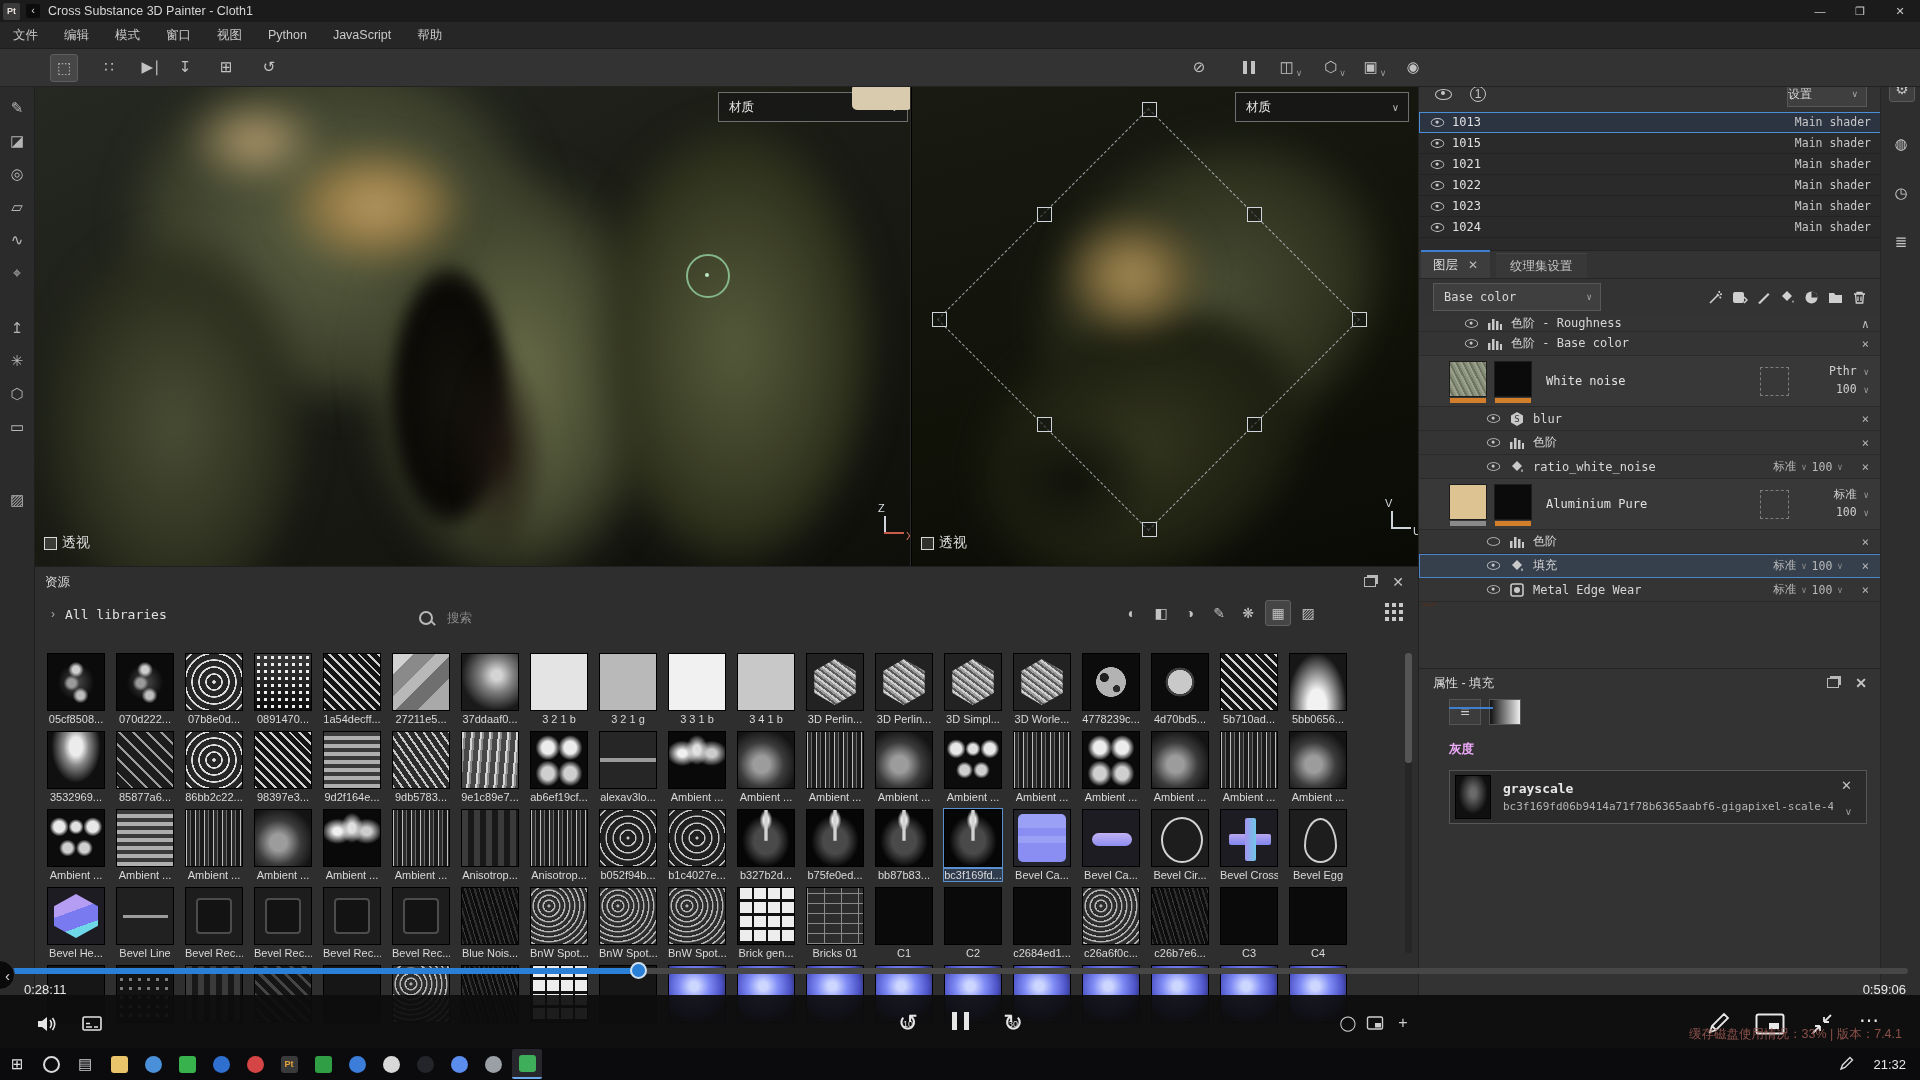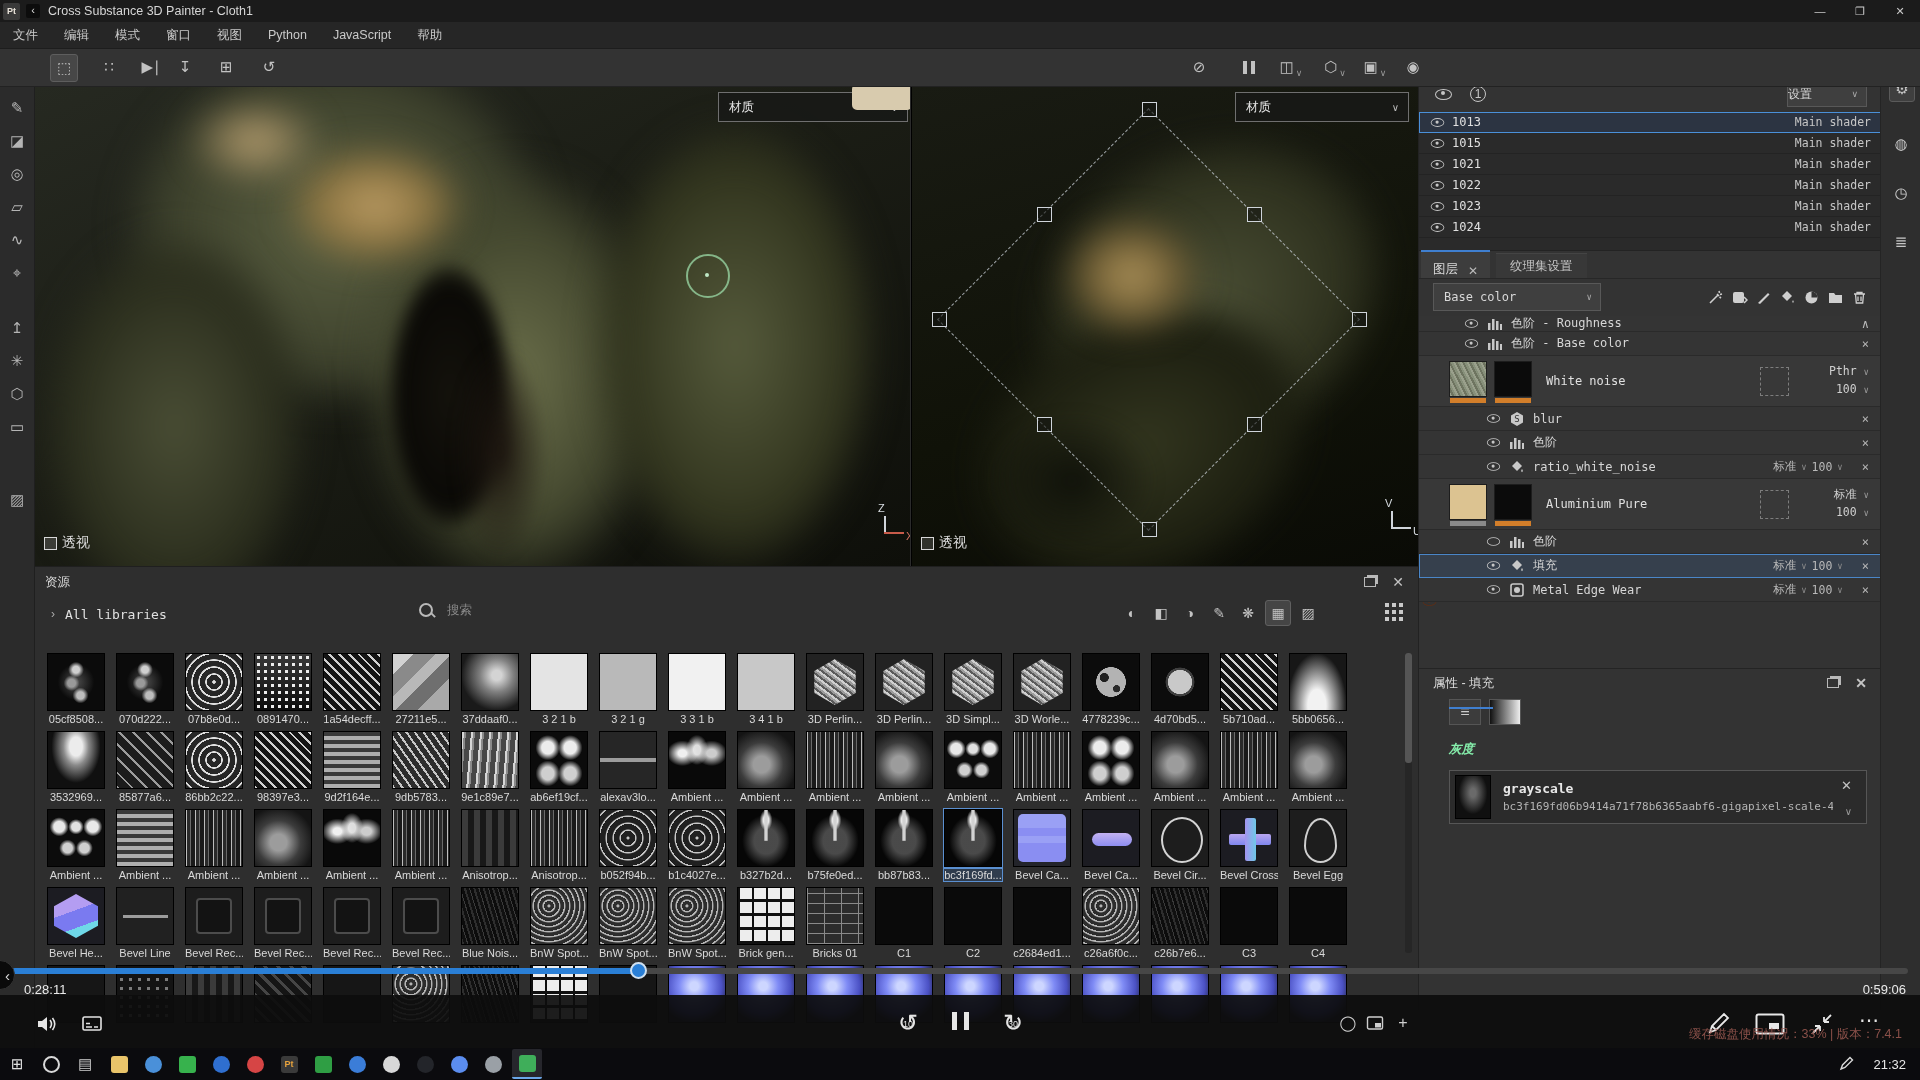--- a/index.html
+++ b/index.html
@@ -55,21 +55,21 @@
   .eye:after{content:"";position:absolute;left:4.5px;top:1.5px;width:4px;height:4px;border-radius:50%;background:#c6c6c6;}
   .eye.hollow:after{display:none;}
   .ts-tools{display:flex;align-items:center;height:36px;}
   .dd{background:#3f3f3f;border:1px solid #585858;color:#d8d8d8;display:flex;align-items:center;font-size:12px;}
   .dd .car{margin-left:auto;margin-right:8px;font-size:9px;color:#aaa;}
   .ts-row{height:20px;display:flex;align-items:center;background:#2a2a2a;border-bottom:1px solid #232323;color:#e0e0e0;font-size:12px;}
   .ts-row.sel{background:#2c3442;outline:1px solid #4a90d9;outline-offset:-1px;}
   .ts-row .eye{transform:scale(.8);margin:0 6px 0 10px;}
   .ts-row .shader{margin-left:auto;margin-right:10px;color:#c6c6c6;font-size:11.5px;}
   .tabsbar{height:27px;background:#333;display:flex;align-items:flex-end;border-bottom:1px solid #272727;}
-  .tab{height:26px;display:flex;align-items:flex-end;font-size:12.5px;color:#dadada;padding:0 12px;background:#3d3d3d;border-top:2px solid #3f7fd0;}
+  .tab{height:26px;display:flex;align-items:center;font-size:12.5px;color:#dadada;padding:0 12px;background:#3d3d3d;border-top:2px solid #3f7fd0;}
   .tab .tx{margin-left:10px;font-size:12px;color:#bbb;}
   .tab2{height:24px;display:flex;align-items:center;font-size:12.5px;color:#c4c4c4;padding:0 14px;background:#383838;margin-left:6px;border-top:1px solid #444;}
   .blendrow{height:36px;display:flex;align-items:center;}
   .icbtn{width:24px;height:22px;display:flex;align-items:center;justify-content:center;}
   
   .llist{position:absolute;left:0;top:268px;width:462px;background:#313131;}
   .fxrow{position:relative;height:23px;display:flex;align-items:center;background:#343434;border-bottom:1px solid #2a2a2a;color:#d6d6d6;font-size:12px;}
   .fxrow.partial{height:15px;overflow:hidden;}
   .fxrow.sel{outline:1.5px solid #4a86c8;outline-offset:-1.5px;background:#36404d;}
   .fxrow .eye{transform:scale(.78);margin-left:44px;margin-right:7px;}
@@ -106,21 +106,21 @@
   .rightstrip{position:absolute;left:1880px;top:48px;width:40px;height:962px;background:#2e2e2e;border-left:1px solid #242424;z-index:26;}
   .rs-ic{position:absolute;left:8px;width:24px;height:24px;color:#c6c6c6;font-size:15px;display:flex;align-items:center;justify-content:center;border-radius:3px;}
   .rs-ic.boxed{background:#3f3f3f;border:1px solid #5a5a5a;}
   
   .assets{position:absolute;left:35px;top:566px;width:1383px;height:482px;background:#2e2e2e;border-top:1px solid #1f1f1f;z-index:18;overflow:hidden;}
   .as-h{display:flex;align-items:center;height:30px;color:#dedede;font-size:12.5px;}
   .as-h .t{margin-left:10px;}
   .libsrch{display:flex;align-items:center;height:34px;position:relative;}
   .lib{display:flex;align-items:center;color:#e0e0e0;font-size:13px;margin-left:16px;}
   .lib .chev{color:#aaa;margin-right:10px;font-size:12px;}
-  .srch{position:absolute;left:384px;top:4px;display:flex;align-items:center;width:300px;}
+  .srch{position:absolute;left:384px;top:12px;display:flex;align-items:center;width:300px;}
   .mag{width:10px;height:10px;border:2px solid #b9b9b9;border-radius:50%;position:relative;}
   .mag:after{content:"";position:absolute;left:9px;top:9px;width:6px;height:2px;background:#b9b9b9;transform:rotate(45deg);}
   .srch input{background:transparent;border:none;outline:none;color:#ddd;font-size:12.5px;margin-left:12px;width:240px;font-family:"DejaVu Sans Mono",monospace;}
   .srch input::placeholder{color:#8a8a8a;}
   .fil{position:absolute;top:3px;display:flex;align-items:center;}
   .fil .f{width:24px;height:24px;margin-right:5px;color:#c3c3c3;font-size:14px;display:flex;align-items:center;justify-content:center;border-radius:3px;}
   .fil .f.on{background:#454545;border:1px solid #606060;}
   .grid9{position:absolute;left:1350px;top:6px;width:20px;height:20px;}
   .grid9 b{position:absolute;width:4px;height:4px;background:#c9c9c9;}
   .agrid{position:absolute;left:12px;top:86px;width:1330px;display:grid;grid-template-columns:repeat(19,58px);column-gap:11px;row-gap:6px;}
@@ -603,21 +603,21 @@
         <span class="t">属性 - 填充</span>
         <span style="margin-left:auto;"></span>
         <span class="float-ic"></span>
         <span class="x-ic">✕</span>
       </div>
       <div style="display:flex;align-items:center;margin:2px 0 0 30px;">
         <div style="position:absolute;margin-top:-8px;width:44px;height:2px;background:#3f7fd0;"></div>
         <div class="ptab">≡</div>
         <div class="ptab grad"></div>
       </div>
-      <div class="mono" style="color:#86efac;font-size:12.5px;font-weight:bold;margin:16px 0 0 30px;font-style:italic;">灰度</div>
+      <div class="mono" style="color:#f0abfc;font-size:12.5px;font-weight:bold;margin:16px 0 0 30px;">灰度</div>
       <div class="gbox">
         <div class="th"></div>
         <div style="margin-left:12px;">
           <div class="tt mono">grayscale</div>
           <div class="tv mono">bc3f169fd06b9414a71f78b6365aabf6-gigapixel-scale-4_00x</div>
         </div>
         <span style="position:absolute;right:14px;top:7px;color:#c4c4c4;font-size:13px;">✕</span>
         <span style="position:absolute;right:14px;bottom:6px;color:#9a9a9a;font-size:10px;">∨</span>
       </div>
     </div>

